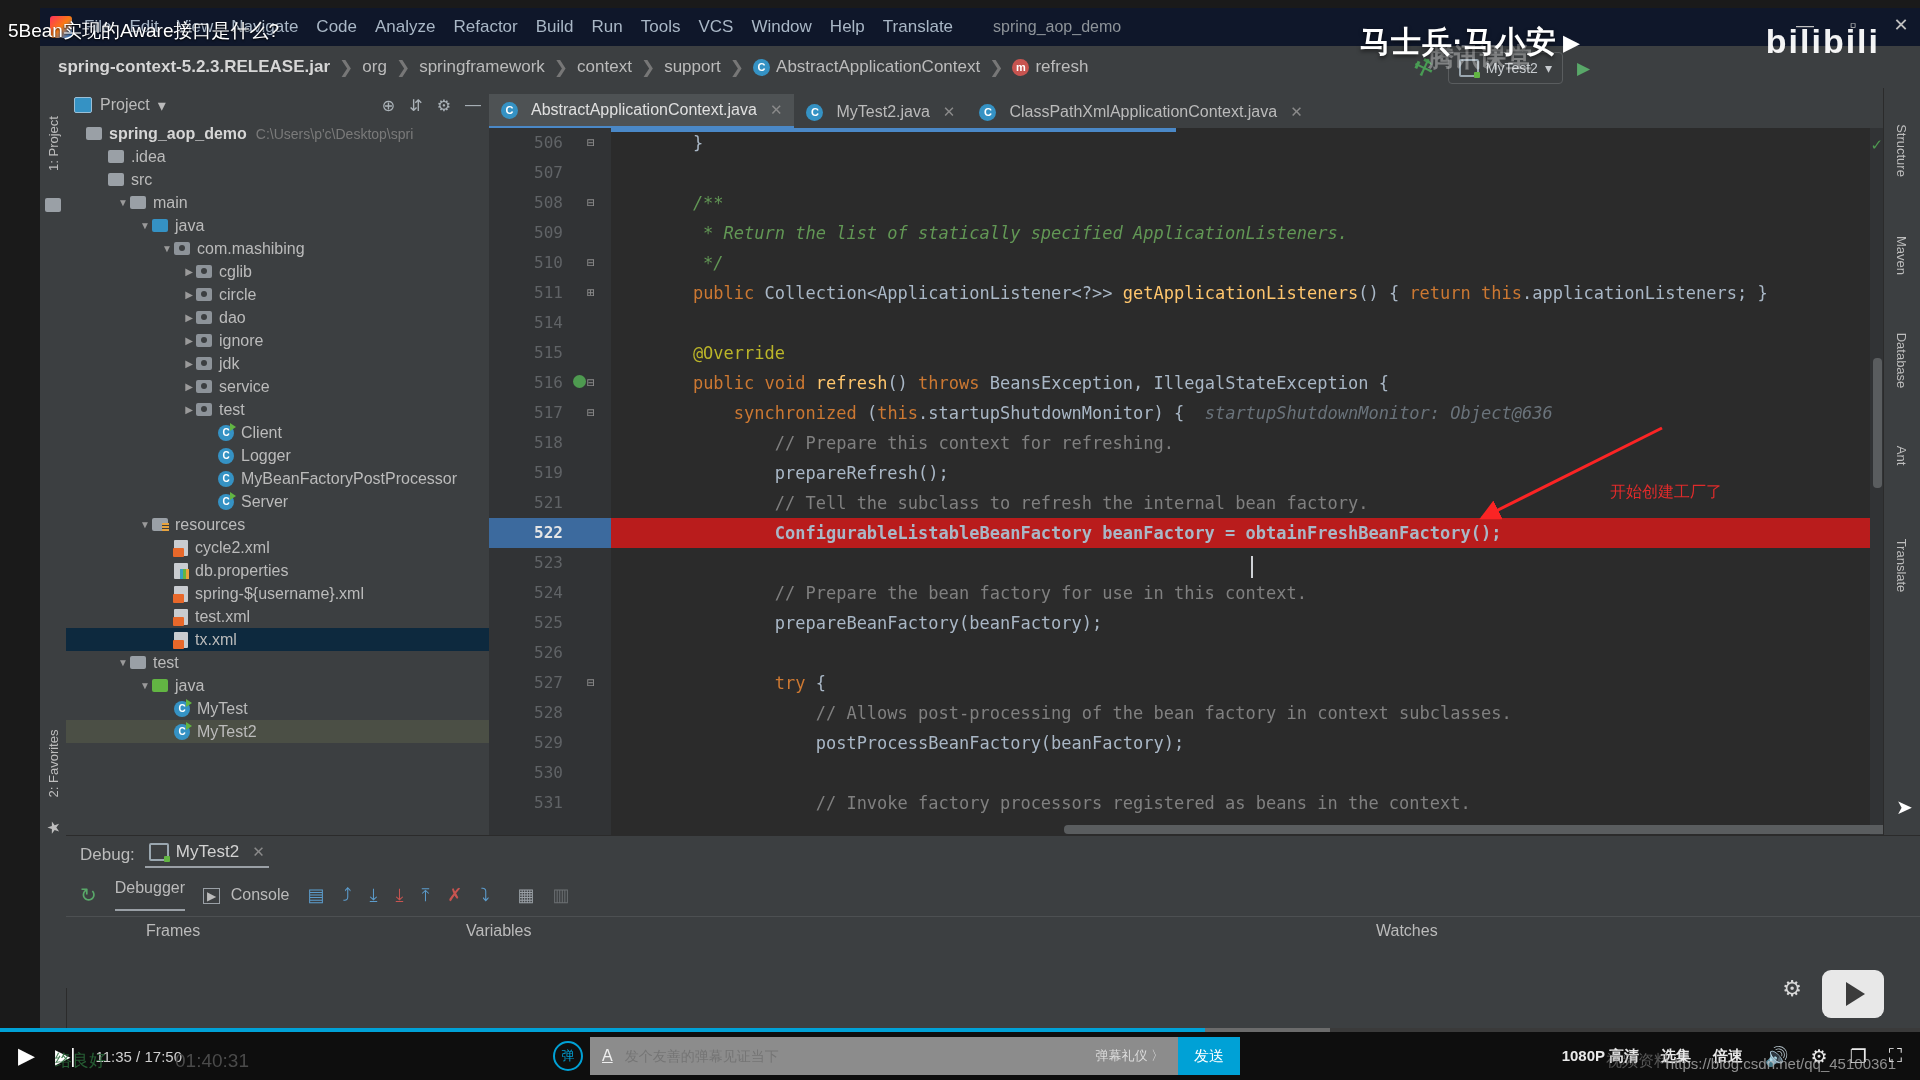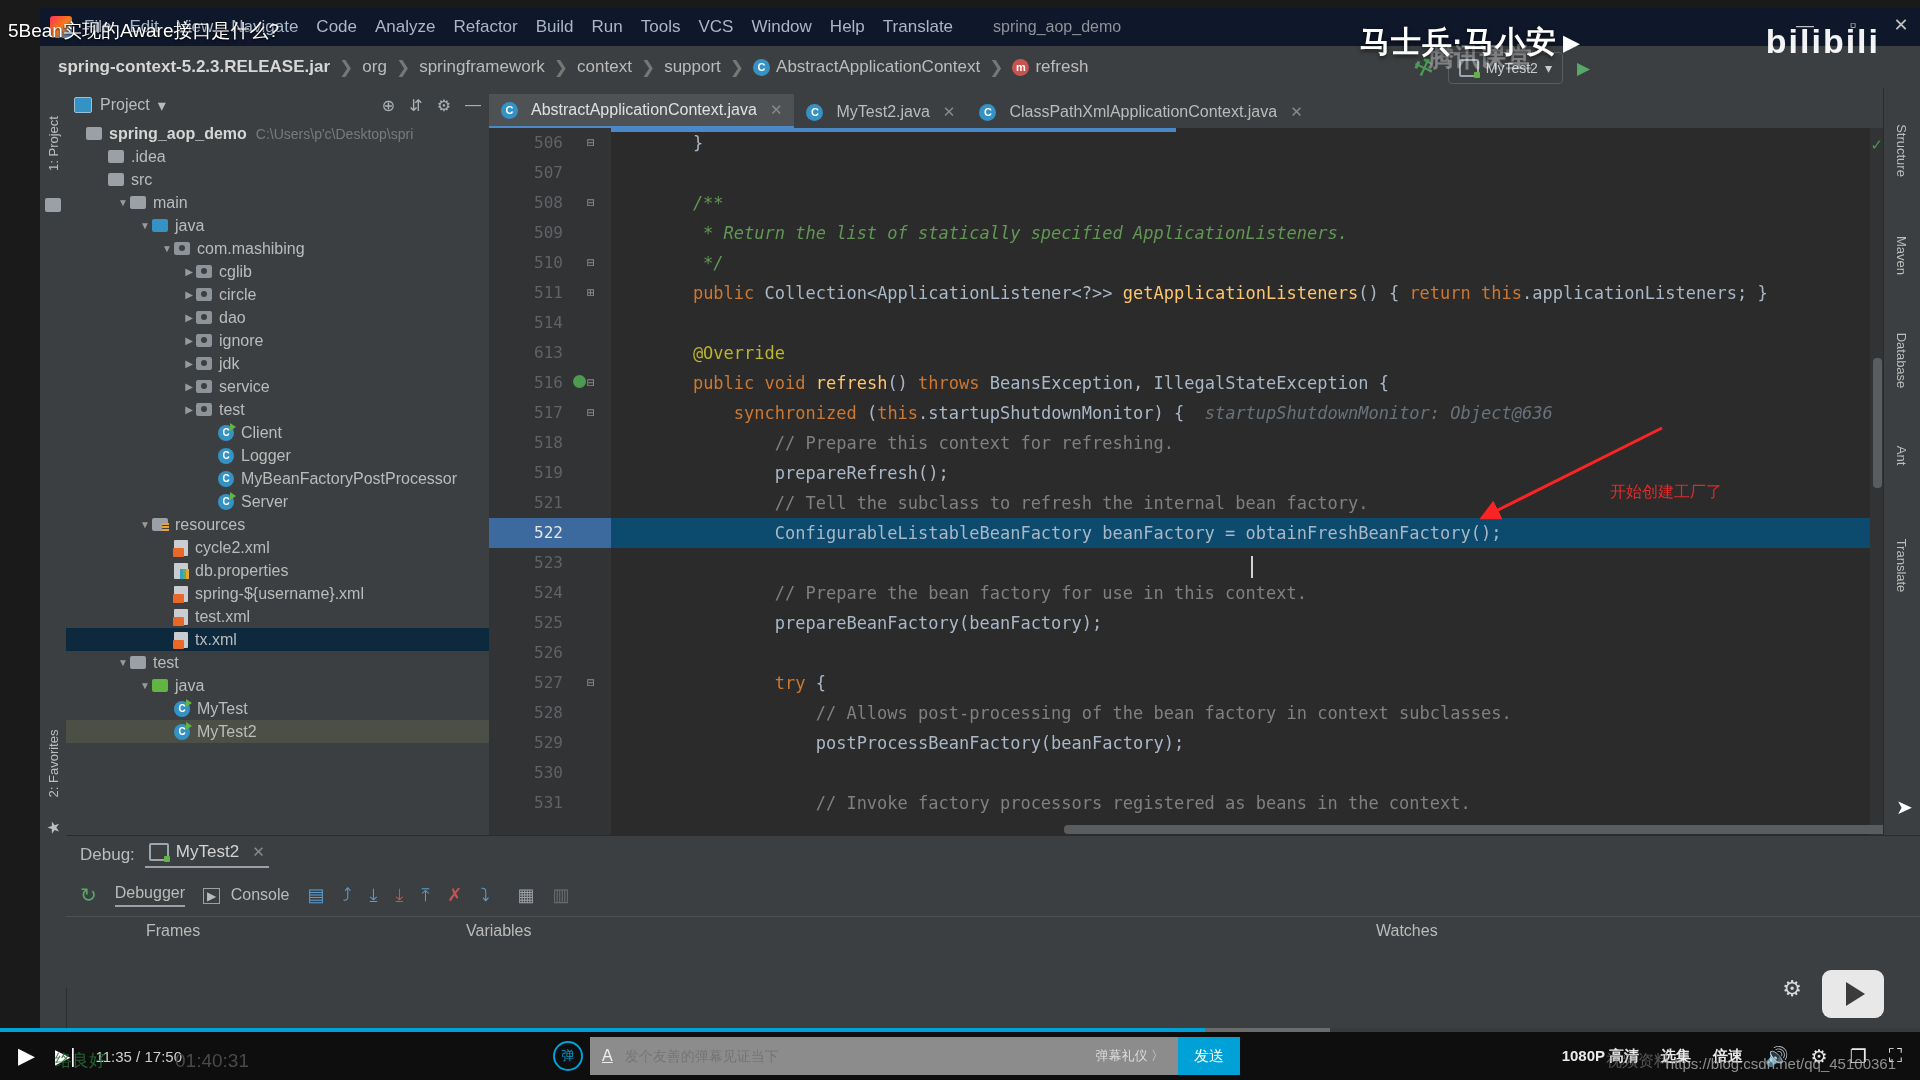--- a/index.html
+++ b/index.html
@@ -70,21 +70,21 @@
   .tpath{color:#7a7a7a;font-size:14px;margin-left:9px;}
   .tname.bold{font-weight:bold;color:#d6d6d6;}
 
   
   .editor{position:absolute;left:449px;top:120px;right:36px;bottom:200px;background:#2b2b2b;overflow:hidden;}
   .gutter{position:absolute;left:0;top:0;width:122px;height:100%;background:#313335;}
   .codearea{position:absolute;left:0;top:0;right:0;bottom:0;font-family:"DejaVu Sans Mono","Liberation Mono",monospace;font-size:17px;}
   .cl{position:relative;height:30px;line-height:30px;white-space:pre;}
   .cl .ln{position:absolute;left:0;width:74px;text-align:right;color:#606366;font-size:16px;}
   .cl .code{position:absolute;left:122px;}
-  .cl.hl{background:#0c4a6e;}
+  .cl.hl{background:#b91c1c;font-weight:bold;}
   .cl.hl .ln{color:#e6e6e6;}
   .hlbar{position:absolute;left:0;width:122px;height:30px;background:#3c6a9e;}
   .fold-m{position:absolute;left:95px;width:14px;text-align:center;color:#8b8b8b;font-size:13px;}
   .kw{color:#cc7832;}
   .cmt{color:#808080;}
   .jdoc{color:#629755;font-style:italic;}
   .anno{color:#bbb529;}
   .fn{color:#ffc66d;}
   .id{color:#a9b7c6;}
   .hint{color:#6a737b;font-style:italic;}
@@ -104,21 +104,21 @@
   .rightstrip{position:absolute;right:0;top:80px;width:36px;bottom:200px;background:#3c3f41;border-left:1px solid #2b2b2b;}
   .rstrip-item{position:absolute;right:-24px;width:86px;text-align:center;color:#bdbdbd;font-size:13px;transform:rotate(90deg);white-space:nowrap;}
 
   
   .debugpanel{position:absolute;left:26px;right:0;bottom:48px;height:152px;background:#3c3f41;border-top:1px solid #2b2b2b;}
   .dbg-title{height:38px;display:flex;align-items:center;padding-left:14px;gap:10px;font-size:17px;color:#bbbbbb;}
   .dbg-tab{display:flex;align-items:center;gap:7px;padding:0 4px 4px;border-bottom:2px solid #9aa0a6;color:#d2d2d2;}
   .dbg-sq{width:16px;height:14px;border:2px solid #9aa7b0;border-radius:2px;position:relative;}
   .dbg-sq:after{content:"";position:absolute;right:-3px;bottom:-3px;width:6px;height:6px;background:#62b543;border-radius:1px;}
   .dbg-toolbar{height:42px;display:flex;align-items:center;gap:18px;padding-left:14px;color:#bbbbbb;font-size:16px;}
-  .dbg-underline{border-bottom:2px solid #9aa0a6;padding-bottom:3px;text-align:right;}
+  .dbg-underline{border-bottom:2px solid #9aa0a6;padding-bottom:12px;text-align:right;}
   .dbg-icon{font-size:18px;}
   .dbg-sub{height:28px;display:flex;align-items:center;color:#bbbbbb;font-size:16px;border-top:1px solid #4d5052;}
   .dbg-sub span{position:absolute;}
   .bottomstrip{position:absolute;left:0;bottom:48px;width:26px;height:152px;background:#3c3f41;}
 
   
   .vcontrols{position:absolute;left:0;bottom:0;width:1920px;height:48px;background:#0e0e0e;display:flex;align-items:center;}
   .progress{position:absolute;left:0;top:-4px;width:1920px;height:4px;background:#3a3a3a;}
   .progress .buf{position:absolute;left:0;top:0;height:4px;width:1330px;background:#6b6b6b;}
   .progress .played{position:absolute;left:0;top:0;height:4px;width:1205px;background:#00a1d6;}
@@ -394,21 +394,21 @@
       <div class="gutter"></div>
       <div class="topline"></div>
       <div class="codearea" id="codearea">
             <div class="cl"><span class="ln">506</span><span class="fold-m">⊟</span><span class="code"><span class="id">        }</span></span></div>
             <div class="cl"><span class="ln">507</span><span class="code"></span></div>
             <div class="cl"><span class="ln">508</span><span class="fold-m">⊟</span><span class="code"><span class="jdoc">        /**</span></span></div>
             <div class="cl"><span class="ln">509</span><span class="code"><span class="jdoc">         * Return the list of statically specified ApplicationListeners.</span></span></div>
             <div class="cl"><span class="ln">510</span><span class="fold-m">⊟</span><span class="code"><span class="jdoc">         */</span></span></div>
             <div class="cl"><span class="ln">511</span><span class="fold-m">⊞</span><span class="code"><span class="id">        </span><span class="kw">public</span><span class="id"> Collection&lt;ApplicationListener&lt;?&gt;&gt; </span><span class="fn">getApplicationListeners</span><span class="id">() { </span><span class="kw">return</span><span class="id"> </span><span class="kw">this</span><span class="id">.applicationListeners; }</span></span></div>
             <div class="cl"><span class="ln">514</span><span class="code"></span></div>
-            <div class="cl"><span class="ln">613</span><span class="code"><span class="anno">        @Override</span></span></div>
+            <div class="cl"><span class="ln">515</span><span class="code"><span class="anno">        @Override</span></span></div>
             <div class="cl"><span class="ln">516</span><span class="fold-m">⊟</span><span style="position:absolute;left:84px;top:7px;width:13px;height:13px;border-radius:50%;background:#4e9a50"></span><span class="code"><span class="id">        </span><span class="kw">public void </span><span class="fn">refresh</span><span class="id">() </span><span class="kw">throws</span><span class="id"> BeansException, IllegalStateException {</span></span></div>
             <div class="cl"><span class="ln">517</span><span class="fold-m">⊟</span><span class="code"><span class="id">            </span><span class="kw">synchronized</span><span class="id"> (</span><span class="kw">this</span><span class="id">.startupShutdownMonitor) {  </span><span class="hint">startupShutdownMonitor: Object@636</span></span></div>
             <div class="cl"><span class="ln">518</span><span class="code"><span class="cmt">                // Prepare this context for refreshing.</span></span></div>
             <div class="cl"><span class="ln">519</span><span class="code"><span class="id">                </span><span class="id">prepareRefresh</span><span class="id">();</span></span></div>
             <div class="cl"><span class="ln">521</span><span class="code"><span class="cmt">                // Tell the subclass to refresh the internal bean factory.</span></span></div>
             <div class="cl hl"><span class="hlbar"></span><span class="ln">522</span><span class="code"><span class="id">                ConfigurableListableBeanFactory beanFactory = obtainFreshBeanFactory();</span></span></div>
             <div class="cl"><span class="ln">523</span><span class="code"></span></div>
             <div class="cl"><span class="ln">524</span><span class="code"><span class="cmt">                // Prepare the bean factory for use in this context.</span></span></div>
             <div class="cl"><span class="ln">525</span><span class="code"><span class="id">                prepareBeanFactory(beanFactory);</span></span></div>
             <div class="cl"><span class="ln">526</span><span class="code"></span></div>

